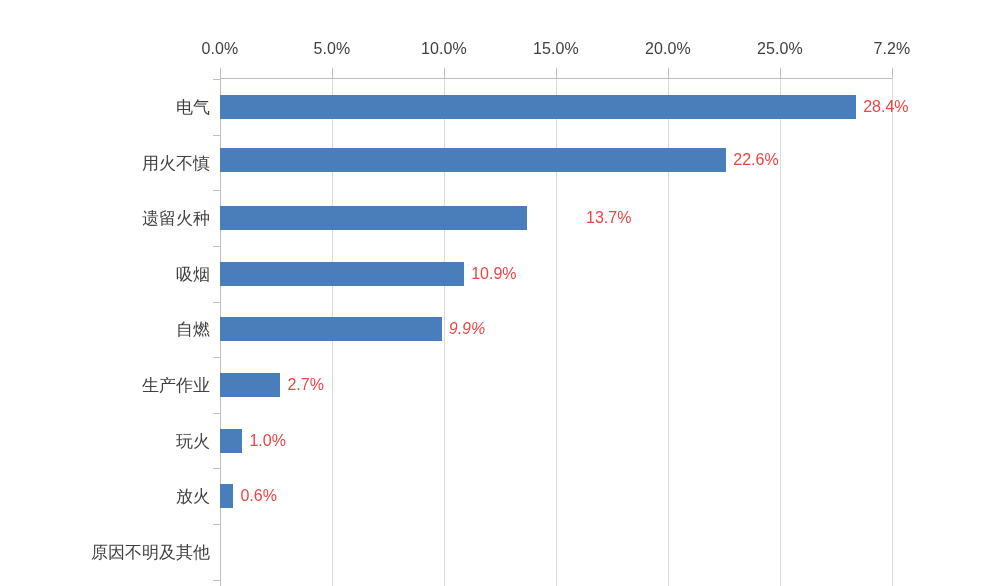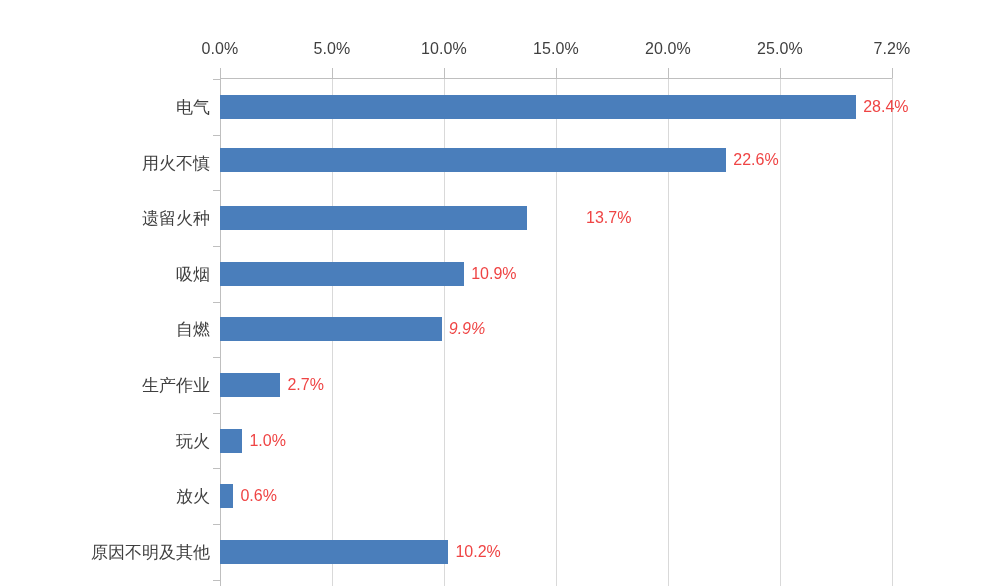--- a/index.html
+++ b/index.html
@@ -204,19 +204,15 @@
         <div class="bar-value-label" style="left: 67.48px;">2.7%</div>
       </div>
       <div class="bar-row" style="top: 350.6px;">
         <div class="bar" style="width: 22.4px; background: rgb(74, 126, 187);"></div>
         <div class="bar-value-label" style="left: 29.4px;">1.0%</div>
       </div>
       <div class="bar-row" style="top: 406.2px; text-align: right;">
         <div class="bar" style="width: 13.44px; background: rgb(74, 126, 187);"></div>
         <div class="bar-value-label" style="left: 20.44px;">0.6%</div>
       </div>
-      <div class="bar-row" style="top: 461.8px;">
-        <div class="bar" style="width: 228.48px; background: rgb(74, 126, 187);"></div>
-        <div class="bar-value-label" style="left: 235.48px;">10.2%</div>
-      </div>
     </div>
 
 </div>
 
 </body></html>

